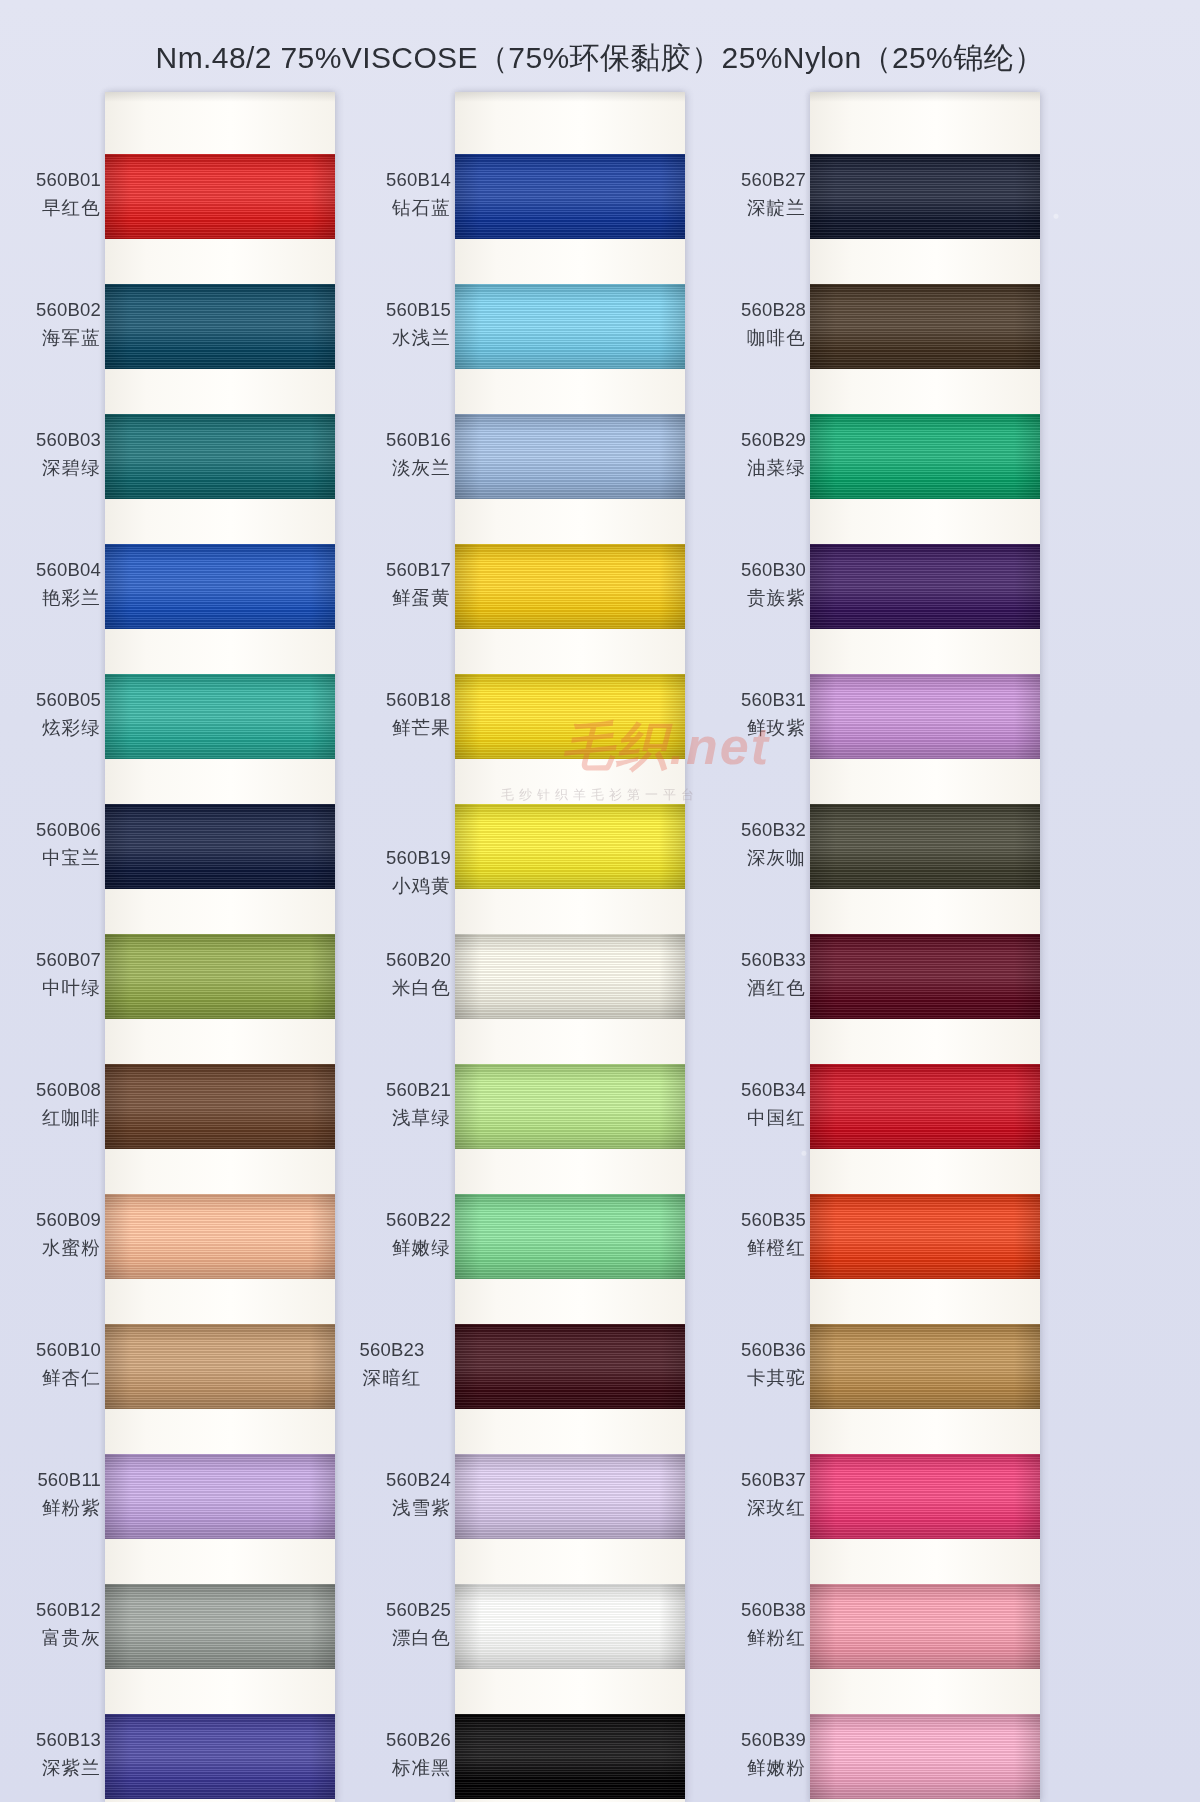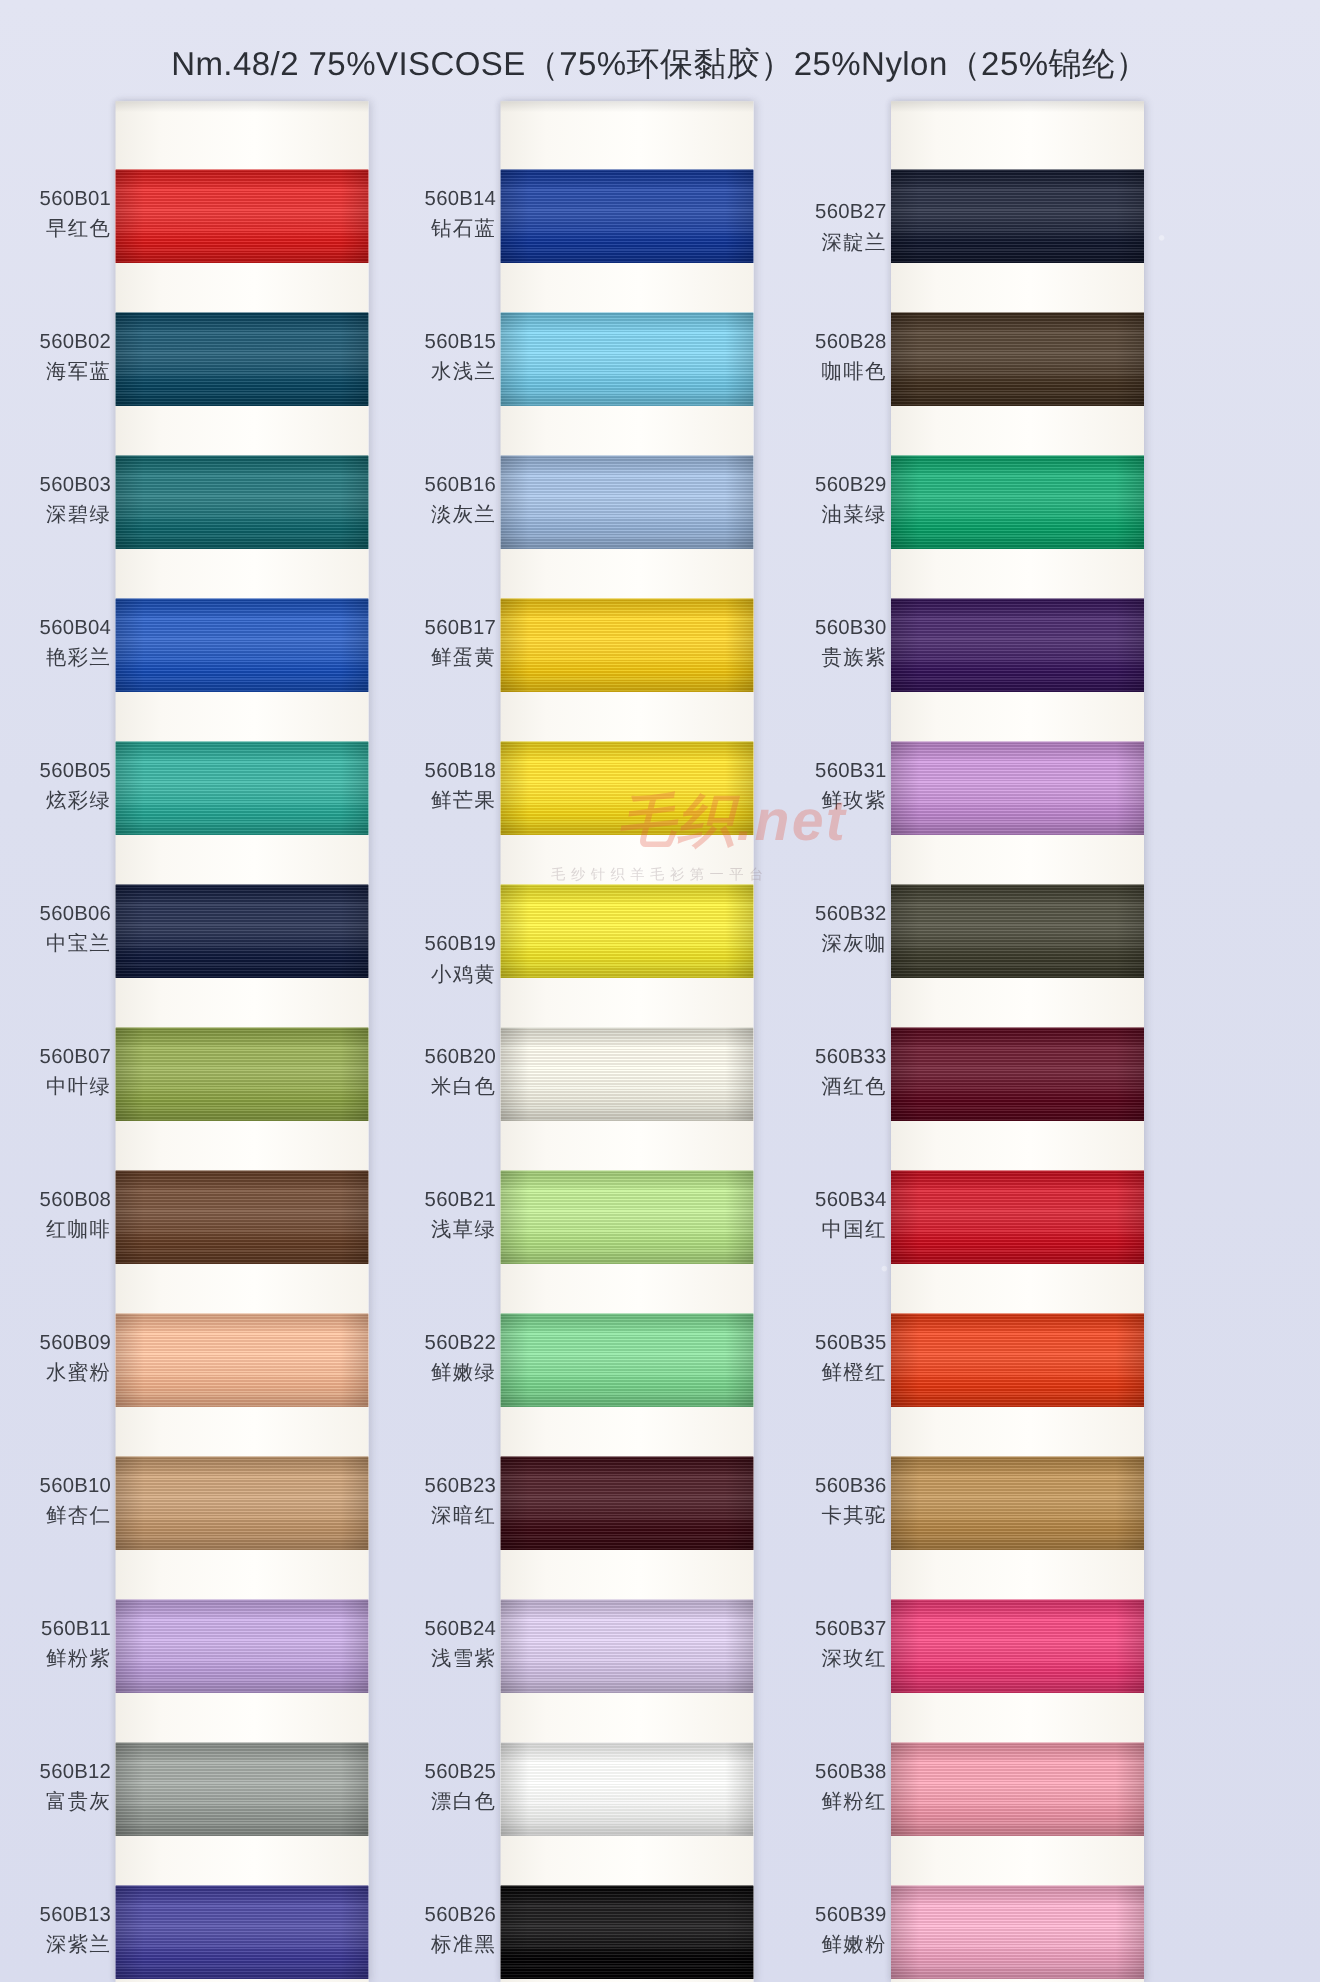--- a/index.html
+++ b/index.html
@@ -337,21 +337,21 @@
       <div class="label" style="top: 1114px;">
         <span class="code">560B22</span>
         <span class="name">鲜嫩绿</span>
       </div>
       <div class="swatch" style="top: 1232px; height: 85px;">
         <div class="yarn" style="background: repeating-linear-gradient(rgb(86, 38, 47) 0px, rgb(86, 38, 47) 1px, rgb(56, 8, 17) 1px, rgb(56, 8, 17) 2.6px) rgb(70, 22, 31);"></div>
         <div class="shade"></div>
         <div class="glossL"></div>
         <div class="glossR"></div>
       </div>
-      <div class="label" style="top: 1244px;">
+      <div class="label" style="top: 1244px; text-align: center;">
         <span class="code">560B23</span>
         <span class="name">深暗红</span>
       </div>
       <div class="swatch" style="top: 1362px; height: 85px;">
         <div class="yarn" style="background: repeating-linear-gradient(rgb(230, 214, 248) 0px, rgb(230, 214, 248) 1px, rgb(200, 184, 218) 1px, rgb(200, 184, 218) 2.6px) rgb(214, 198, 232);"></div>
         <div class="shade"></div>
         <div class="glossL"></div>
         <div class="glossR"></div>
       </div>
       <div class="label" style="top: 1374px;">
@@ -380,21 +380,21 @@
       </div>
     </div>
   <div class="column col3">
     <div class="card"></div>
   <div class="swatch" style="top: 62px; height: 85px;">
         <div class="yarn" style="background: repeating-linear-gradient(rgb(45, 51, 72) 0px, rgb(45, 51, 72) 1px, rgb(15, 21, 42) 1px, rgb(15, 21, 42) 2.6px) rgb(29, 35, 56);"></div>
         <div class="shade"></div>
         <div class="glossL"></div>
         <div class="glossR"></div>
       </div>
-      <div class="label" style="top: 74px; margin-top: 12px;">
+      <div class="label" style="top: 74px;">
         <span class="code">560B27</span>
         <span class="name">深靛兰</span>
       </div>
       <div class="swatch" style="top: 192px; height: 85px;">
         <div class="yarn" style="background: repeating-linear-gradient(rgb(91, 74, 58) 0px, rgb(91, 74, 58) 1px, rgb(61, 44, 28) 1px, rgb(61, 44, 28) 2.6px) rgb(75, 58, 42);"></div>
         <div class="shade"></div>
         <div class="glossL"></div>
         <div class="glossR"></div>
       </div>
       <div class="label" style="top: 204px;">

